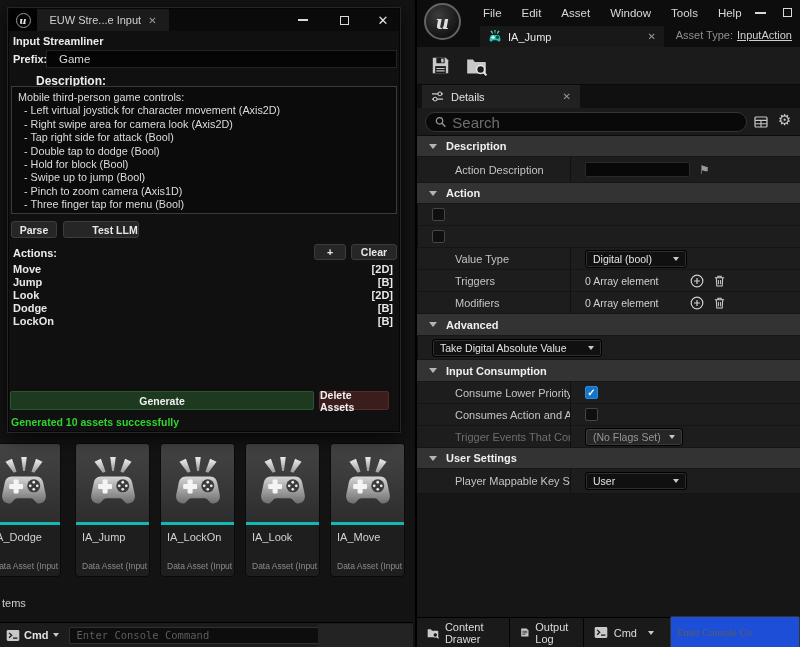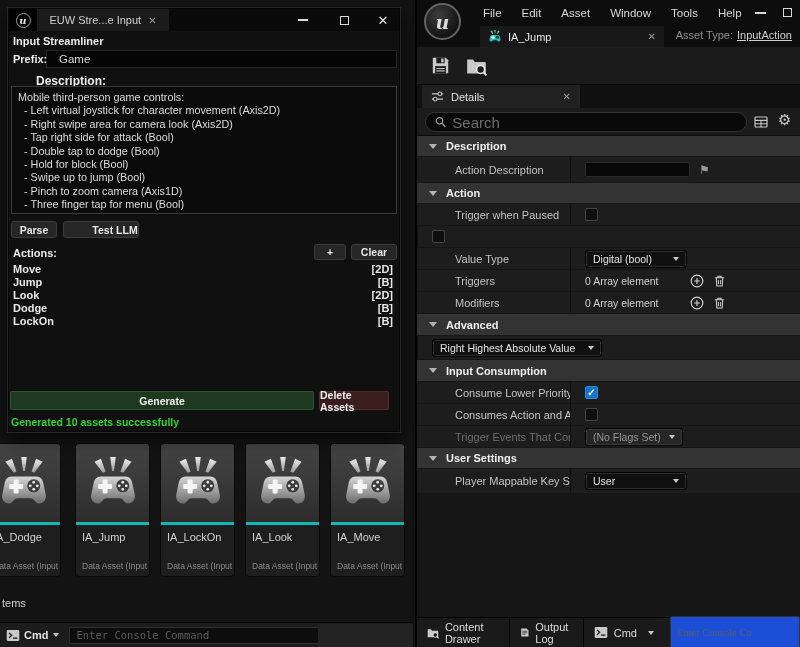--- a/index.html
+++ b/index.html
@@ -446,21 +446,20 @@
           <span class="txtfield"></span>
           <span class="flag-ico">⚑</span>
         </div>
       </div>
 
       <div class="sec-hdr h21">
         <span class="tri-down"></span>
         <span class="t">Action</span>
       </div>
       <div class="prow h22">
-        <div class="lbl">Trigger when Paused</div>
         <div class="val">
             <span class="cb"></span>
           </div>
       </div>
       <div class="prow h22">
         <div class="val">
             <span class="cb"></span>
           </div>
       </div>
       <div class="prow h22">
@@ -497,21 +496,21 @@
         </div>
       </div>
 
       <div class="sec-hdr h22">
         <span class="tri-down"></span>
         <span class="t">Advanced</span>
       </div>
       <div class="prow h24">
         <div class="val">
           <div class="dd" style="width:170px">
-            <span>Right Highest Absolute Value</span>
+            <span>Take Digital Absolute Value</span>
             <span class="chev"></span>
           </div>
         </div>
       </div>
 
       <div class="sec-hdr h22">
         <span class="tri-down"></span>
         <span class="t">Input Consumption</span>
       </div>
       <div class="prow h22">

